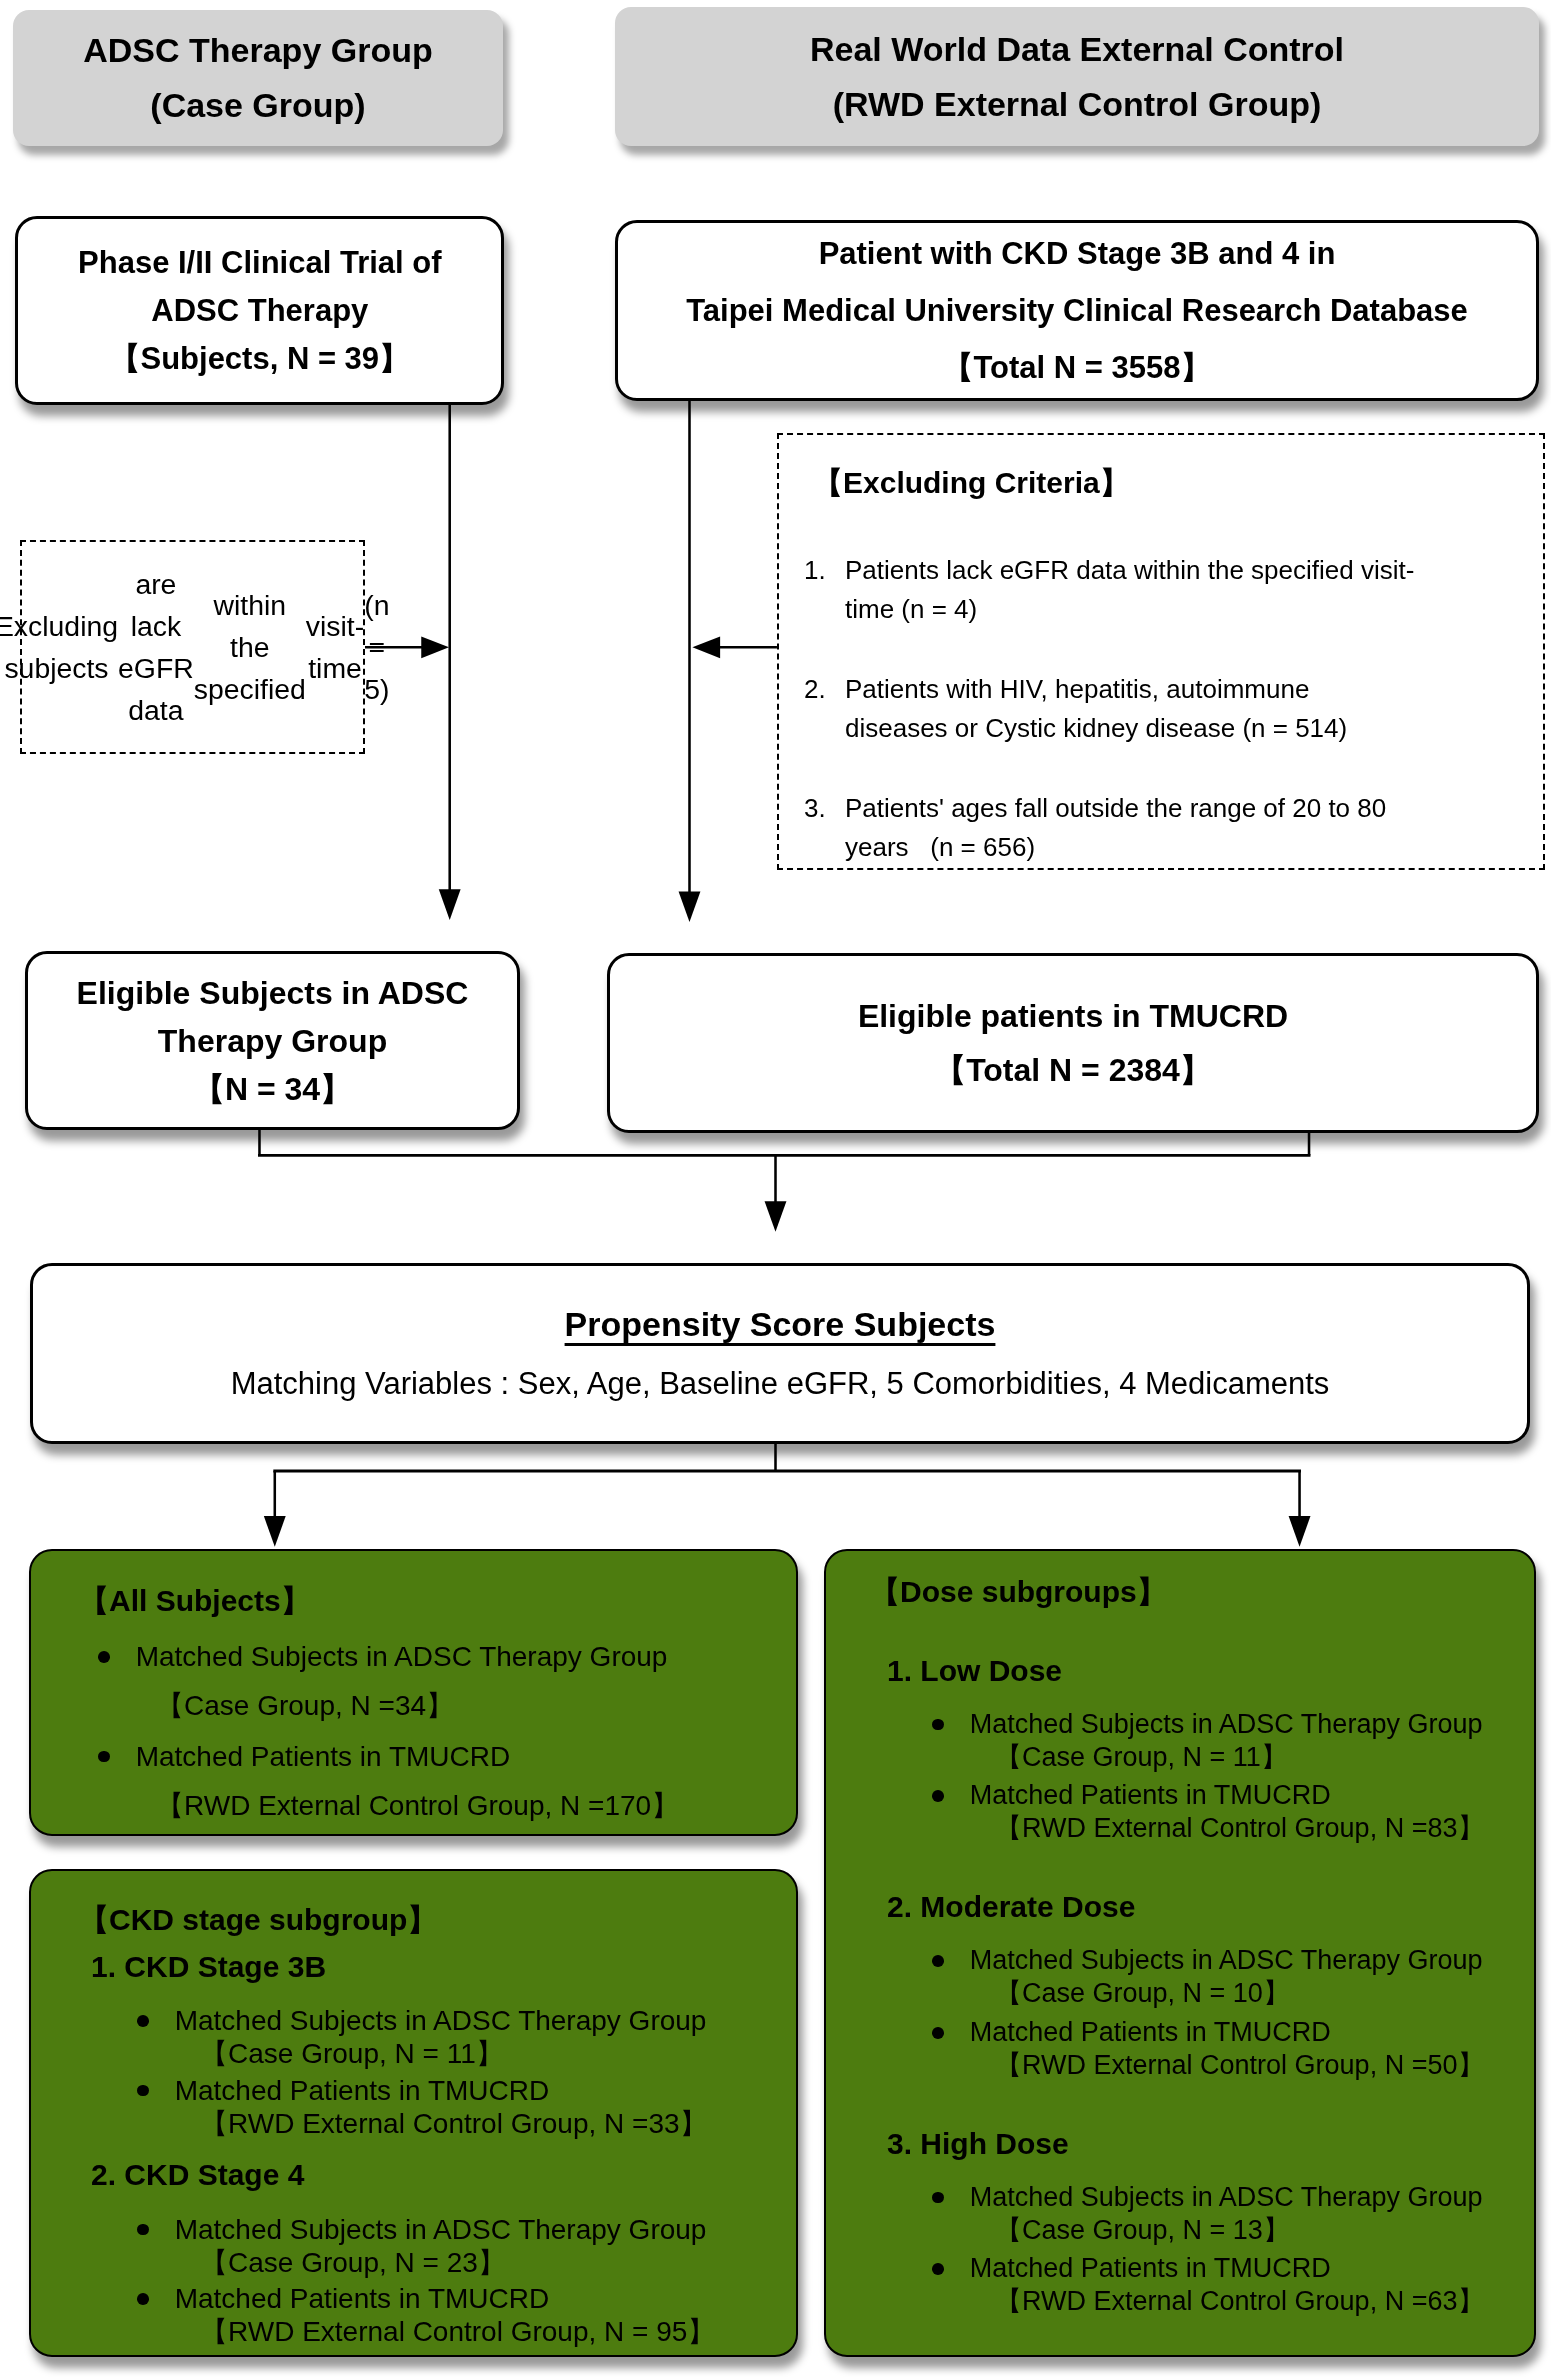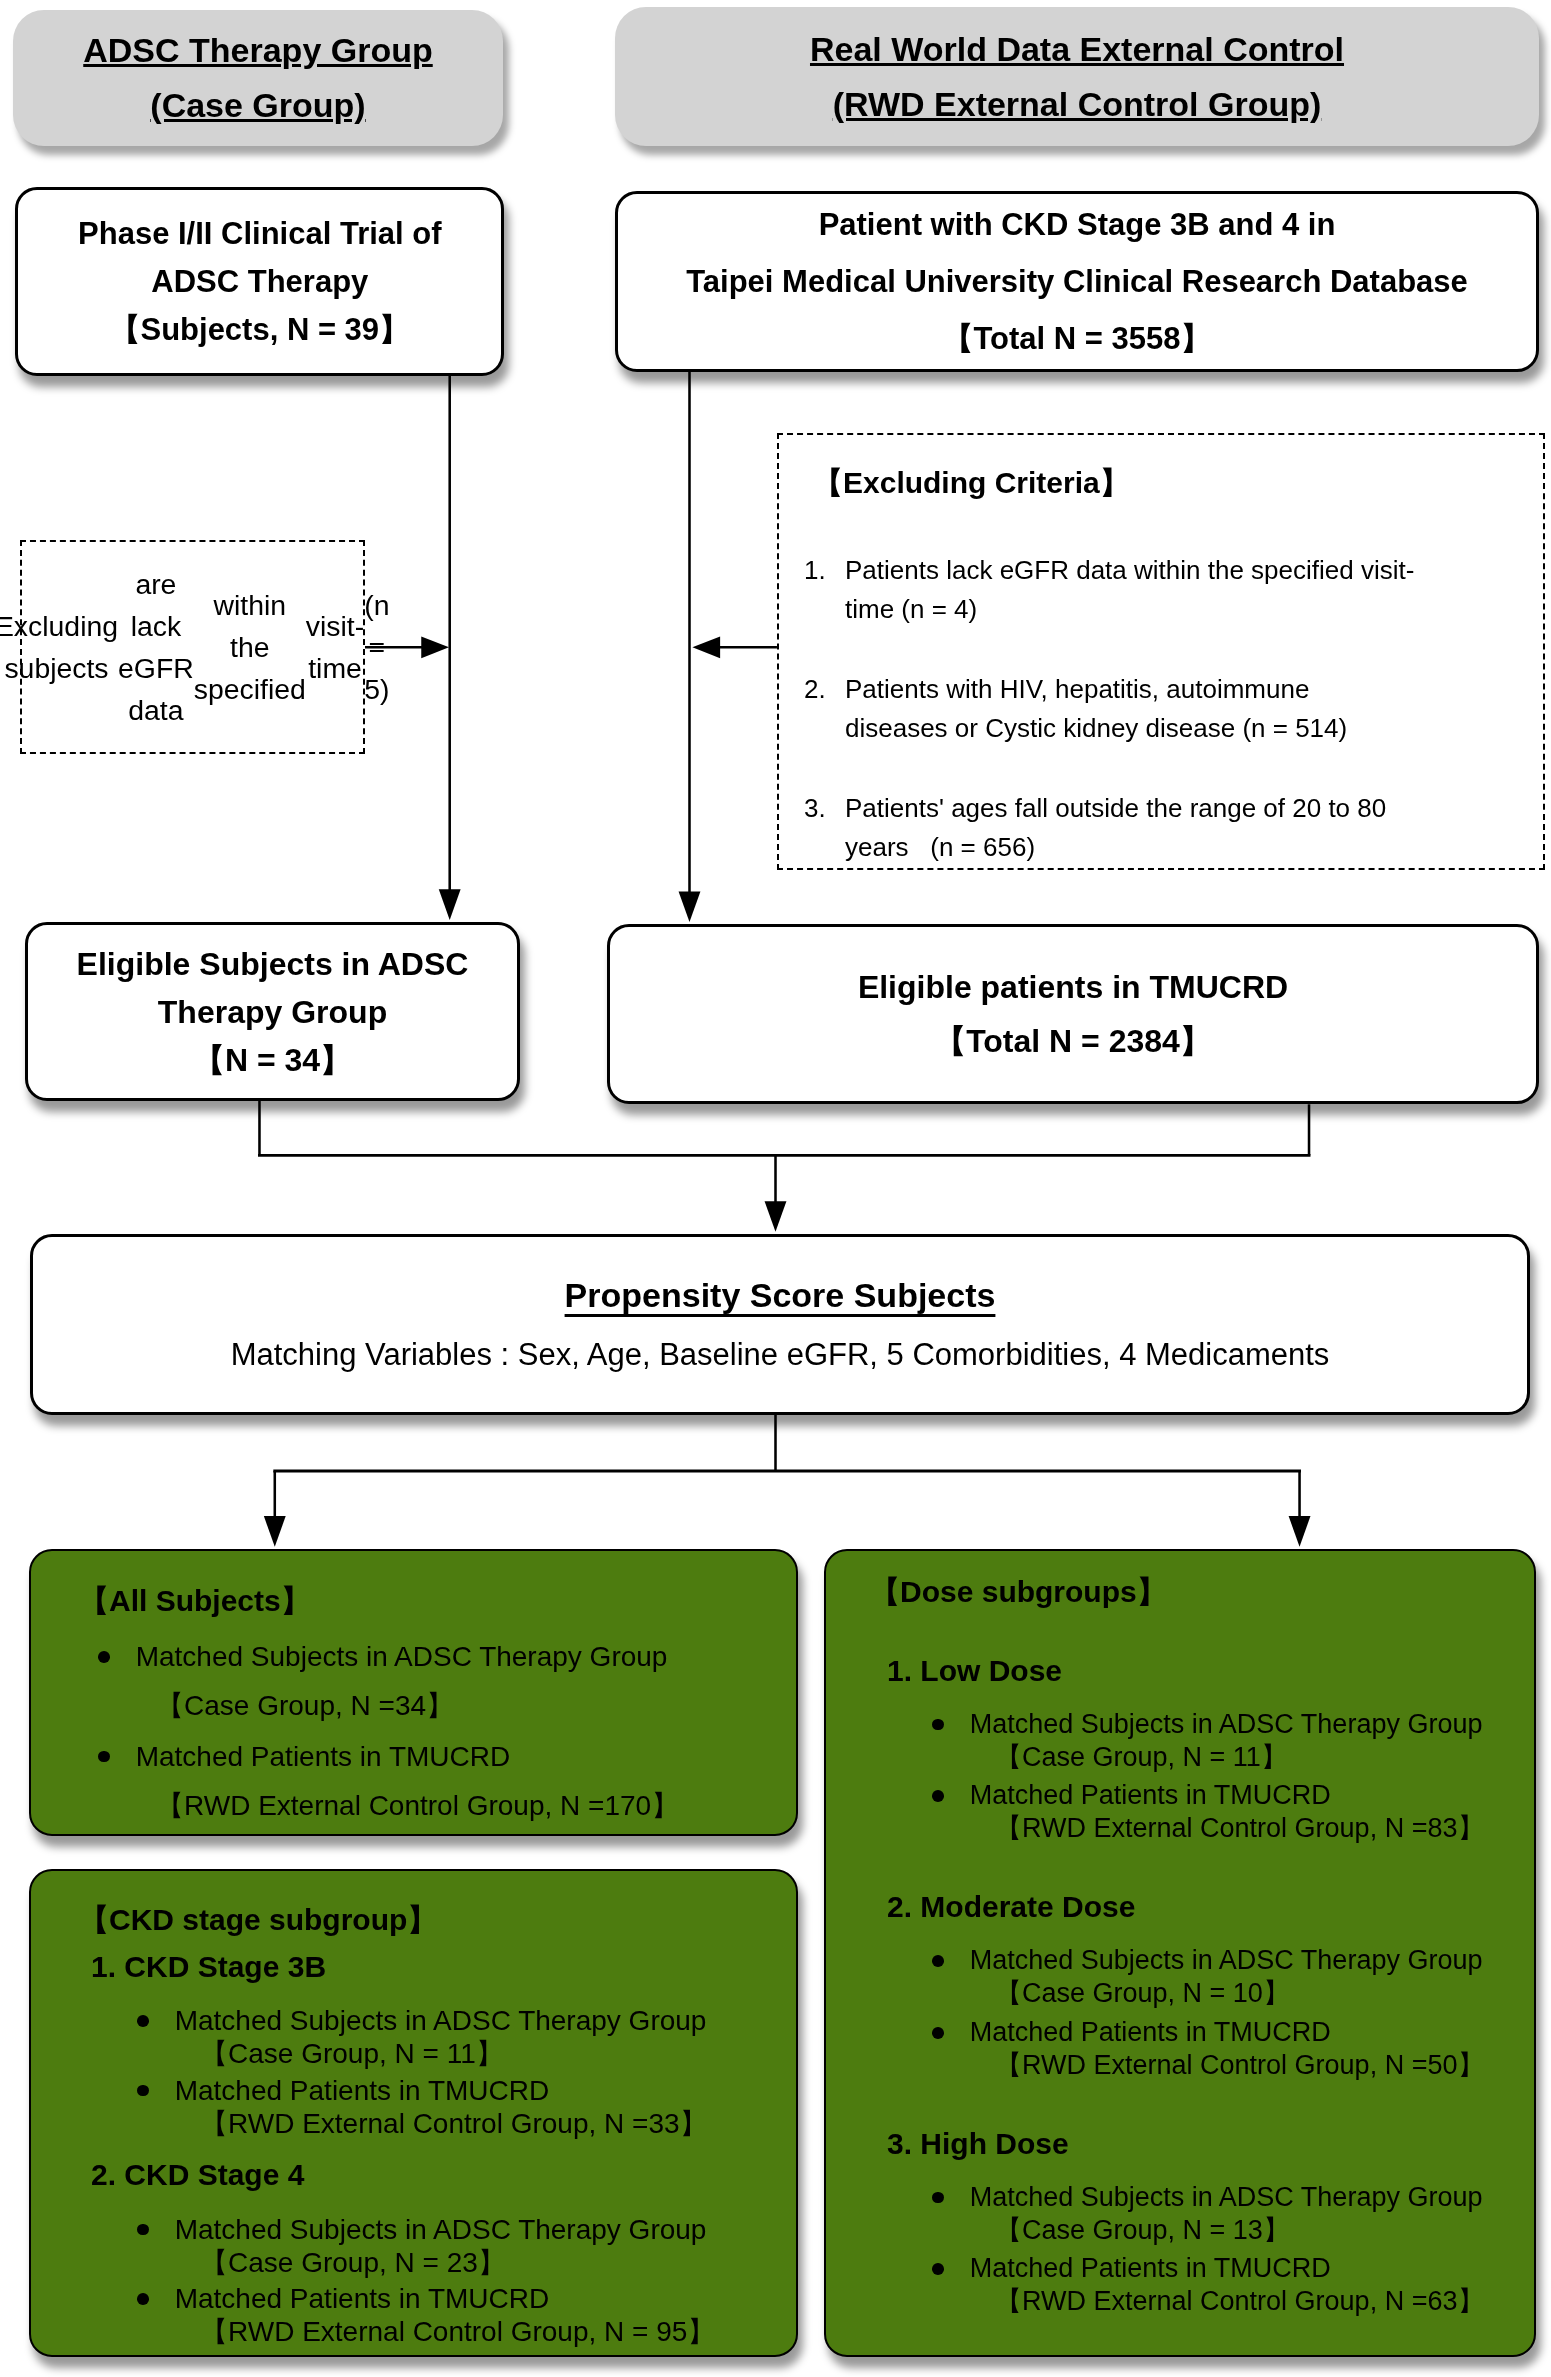--- a/index.html
+++ b/index.html
@@ -7,32 +7,32 @@
   #canvas {
     position:relative; width:1551px; height:2377px; background:#ffffff;
     font-family:"Liberation Sans","DejaVu Sans",sans-serif; color:#000;
     overflow:hidden;
   }
   .abs { position:absolute; }
   svg.connectors { position:absolute; left:0; top:0; pointer-events:none; }
 
   
   .ghdr {
-    background:#d3d3d3; border-radius:31px;
+    background:#d3d3d3; border-radius:16px;
     box-shadow:5.1px 8.7px 7.3px rgba(0,0,0,0.35);
     display:flex; flex-direction:column; justify-content:center; align-items:center;
-    text-align:center; font-weight:bold; font-size:34px; line-height:55px;text-decoration:underline;
+    text-align:center; font-weight:bold; font-size:34px; line-height:55px;
   }
 
   
   .wbox {
     background:#ffffff; border:3.6px solid #000; border-radius:22px;
     box-shadow:4.4px 10.2px 8.7px rgba(0,0,0,0.40);
   }
-  .cflex { display:flex; flex-direction:column; justify-content:center; align-items:center; text-align:center; }
+  .cflex { display:flex; flex-direction:column; justify-content:center; align-items:center; text-align:center;margin-top:29px; }
 
   .phase-box   { font-weight:bold; font-size:31px; line-height:48px; }
   .pool-box    { font-weight:bold; font-size:31px; line-height:45px; }
   .elig-left   { font-weight:bold; font-size:32px; line-height:48px; }
   .elig-right  { font-weight:bold; font-size:32px; line-height:54px; }
 
   
   .dashed { background:#ffffff; border:2.2px dashed #000; }
   .note-box { display:flex; flex-direction:row; justify-content:center; align-items:center;
               text-align:center; font-size:28.4px; line-height:42px; }

